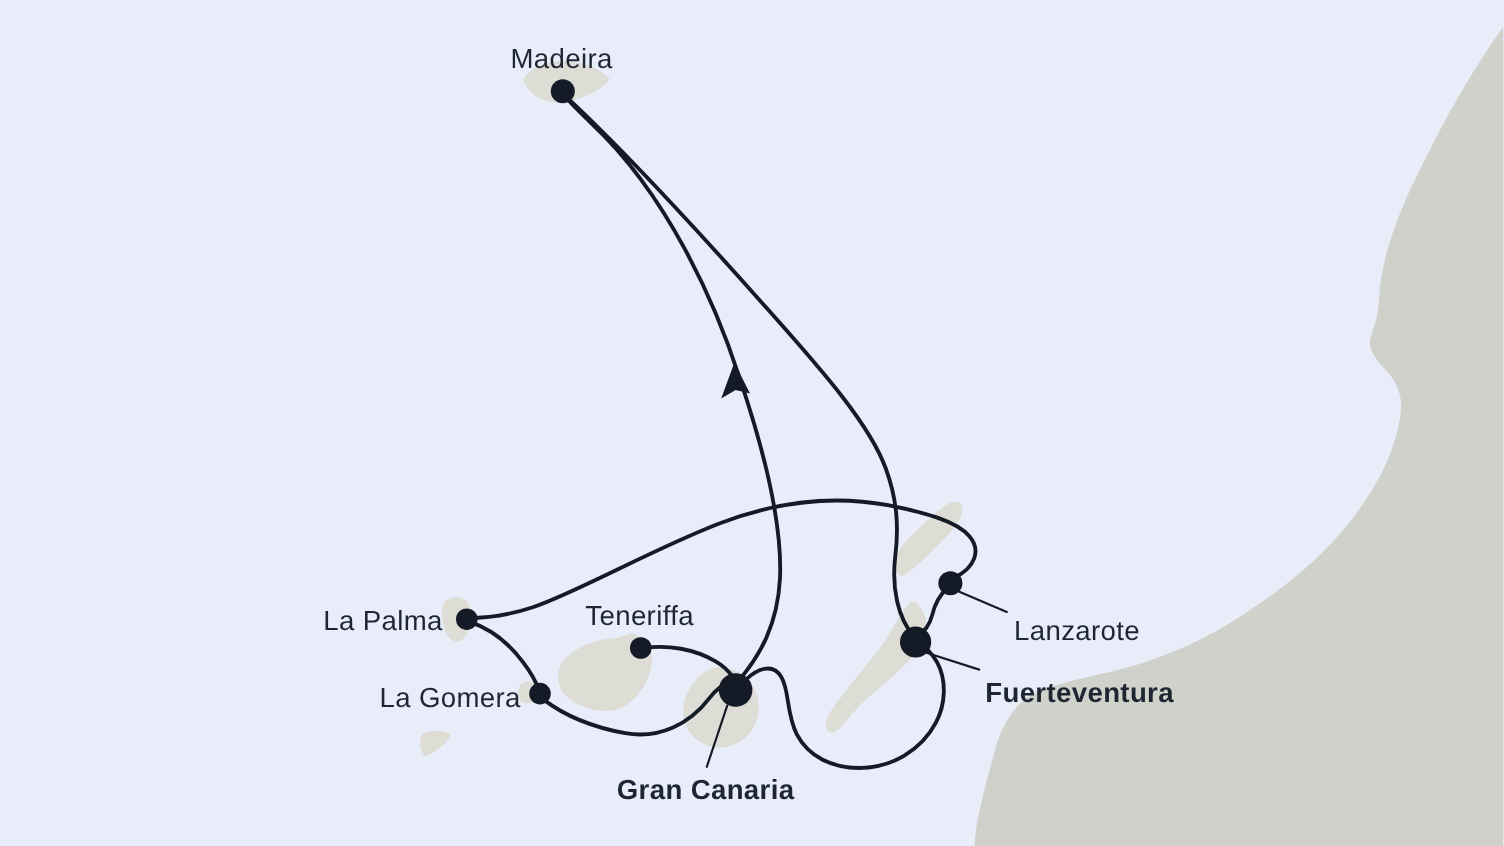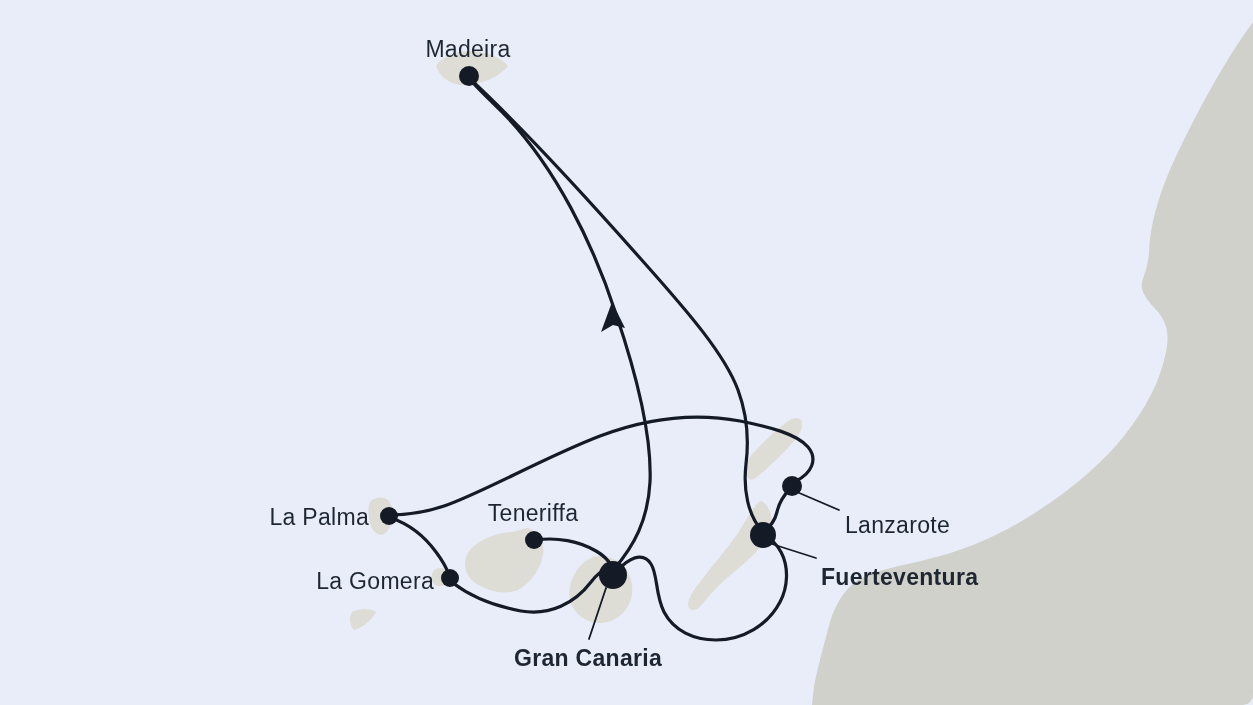--- a/index.html
+++ b/index.html
@@ -7,21 +7,20 @@
     padding: 0;
     background: #e8edf9;
   }
   .stage {
     position: relative;
     width: 1253px;
     height: 705px;
     overflow: hidden;
     background: #e8edf9;
     font-family: "Liberation Sans", sans-serif;
-    border-radius: 10px;
   }
   svg { display: block; }
   .mainland { fill: #d1d1cb; stroke: none; }
   .island   { fill: #dddcd5; stroke: none; }
   .route {
     fill: none;
     stroke: #151b26;
     stroke-width: 3.2;
     stroke-linecap: round;
   }

